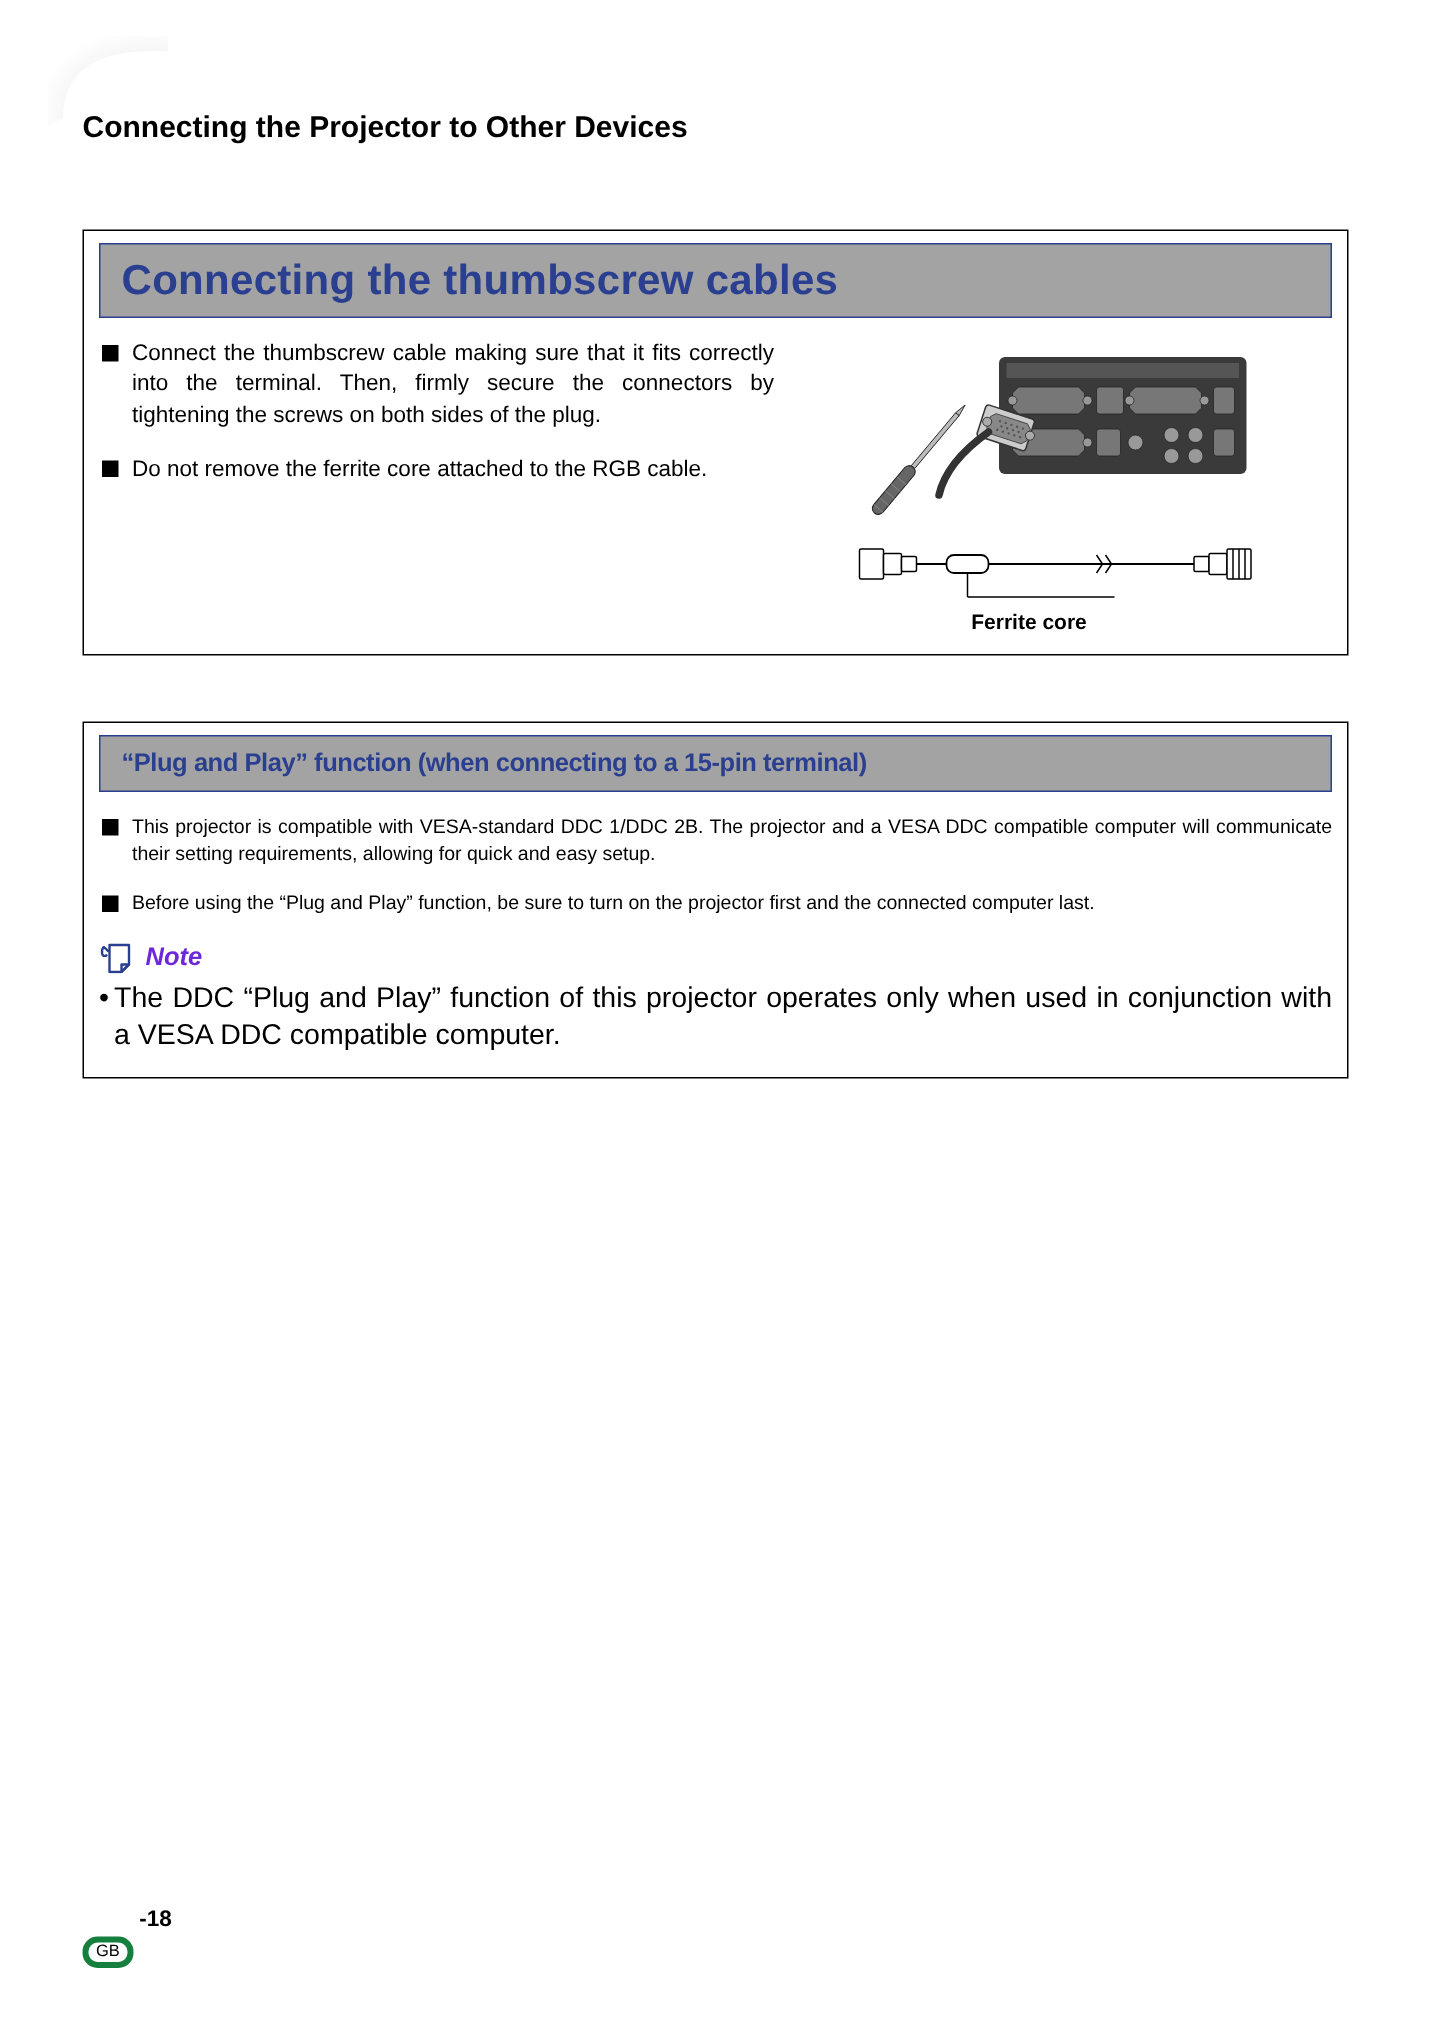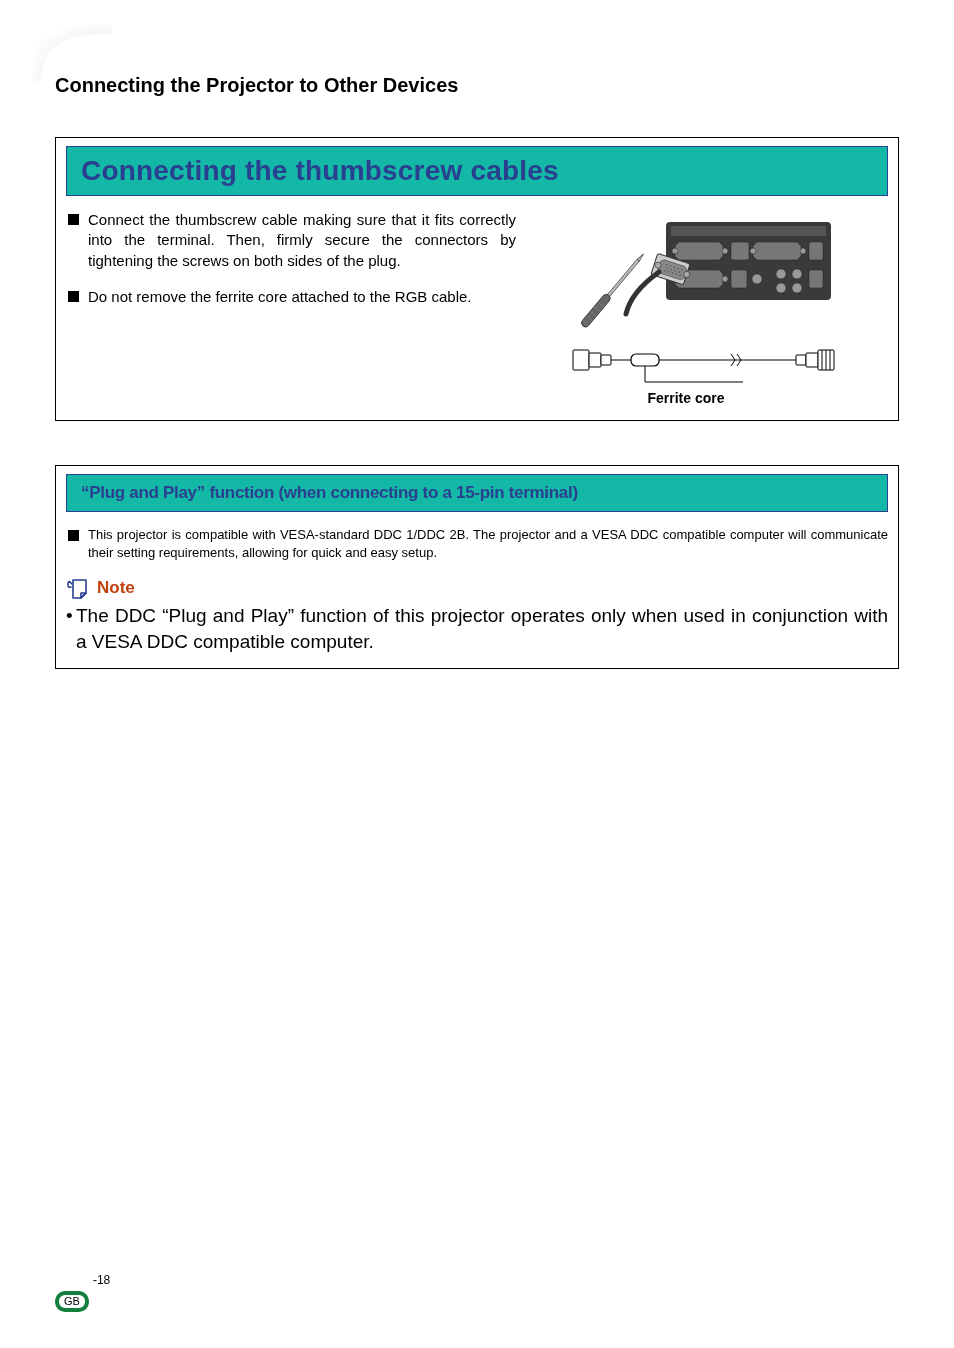--- a/index.html
+++ b/index.html
@@ -20,31 +20,31 @@
     left: 32px;
     width: 80px;
     height: 60px;
   }
   .decor-curve svg { display:block; }
   .page-header {
     font-size: 20px;
     font-weight: bold;
     color: #000;
     margin-top: 50px;
-    margin-bottom: 40px;
+    margin-bottom: 56px;
   }
   .panel {
     border: 1px solid #000;
     margin-bottom: 44px;
   }
   .panel-inner {
     padding: 8px 10px 14px 10px;
   }
   .panel-title-blue {
-    background: #14b8a6;
+    background: #a3a3a3;
     border: 1px solid #2a3f8f;
     padding: 8px 14px;
     margin-bottom: 14px;
   }
   .panel-title-blue .t1 {
     color: #2a3f8f;
     font-weight: bold;
     font-size: 28px;
     letter-spacing: 0.2px;
   }
@@ -96,23 +96,24 @@
     text-align: justify;
   }
   .note-label {
     display: flex;
     align-items: center;
     gap: 5px;
     margin-top: 14px;
     margin-bottom: 4px;
   }
   .note-text {
-    color: #c2410c;
+    color: #6d28d9;
     font-weight: bold;
     font-size: 17px;
+    font-style: italic;
   }
   .note-bullet {
     font-size: 19px;
     line-height: 1.35;
     text-align: justify;
     padding-left: 10px;
     position: relative;
   }
   .note-bullet::before {
     content: "•";
@@ -136,22 +137,22 @@
   }
   .gb-cap {
     border: 4px solid #15803d;
     border-radius: 10px;
     padding: 1px 5px;
     font-size: 11px;
     line-height: 1;
     margin-top: 44px;
   }
   .page-num {
-    font-weight: normal;
-    font-size: 12px;
+    font-weight: bold;
+    font-size: 15px;
   }
 </style>
 </head>
 <body>
 
 <div class="decor-curve">
   <svg width="80" height="60" viewBox="0 0 80 60">
     <defs>
       <radialGradient id="g1" cx="85%" cy="85%" r="95%">
         <stop offset="0%" stop-color="#e0e0e0"></stop>
@@ -283,20 +284,21 @@
     </div>
   </div>
 
   <div class="panel">
     <div class="panel-inner">
       <div class="panel-title-blue">
         <span class="t2">“Plug and Play” function (when connecting to a 15-pin terminal)</span>
       </div>
       <ul class="blackbox body-text">
         <li>This projector is compatible with VESA-standard DDC 1/DDC 2B. The projector and a VESA DDC compatible computer will communicate their setting requirements, allowing for quick and easy setup.</li>
+        <li>Before using the “Plug and Play” function, be sure to turn on the projector first and the connected computer last.</li>
       </ul>
 
       <div class="note-label">
         <svg width="26" height="22" viewBox="0 0 26 22">
           <g fill="none" stroke="#2a3f8f" stroke-width="1.6" stroke-linejoin="round" stroke-linecap="round">
             <path d="M7 3 h13 v13 l-5 5 h-8 z"></path>
             <path d="M15 16 h5 l-5 5 z" fill="#2a3f8f" fill-opacity="0.15"></path>
             <path d="M6 7 q-4 -5 -4 1 q0 3 3 2"></path>
             <circle cx="3.3" cy="4.8" r="1.1" fill="#2a3f8f" stroke="none"></circle>
           </g>

